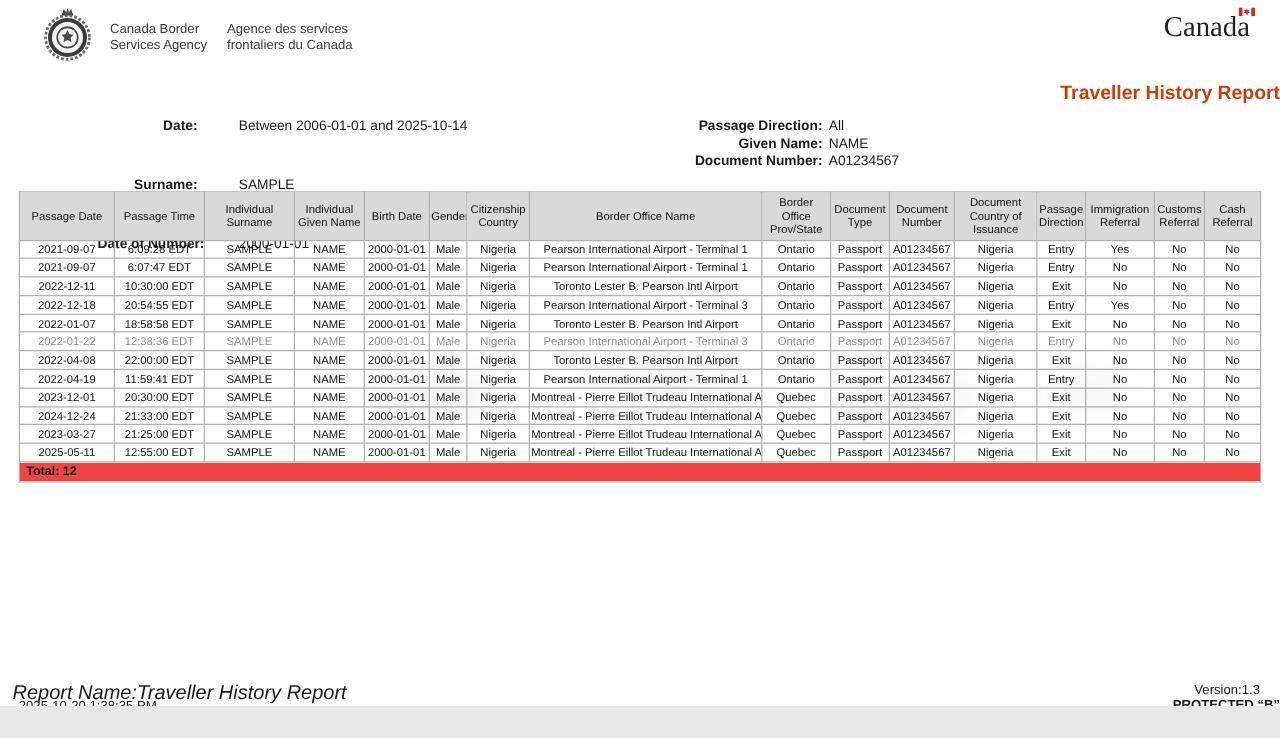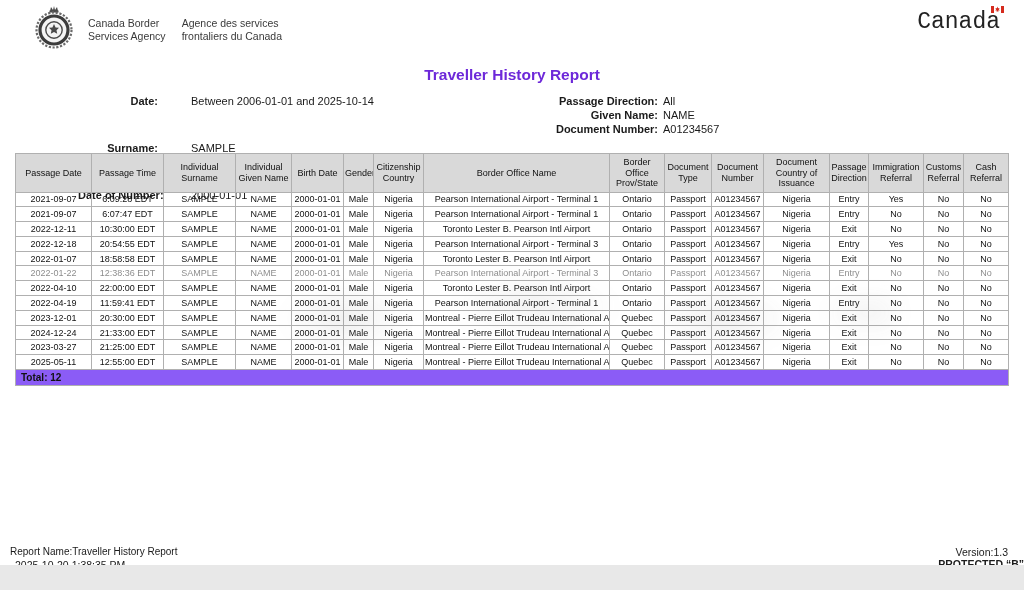--- a/index.html
+++ b/index.html
@@ -4,61 +4,61 @@
 <style>
   html,body{margin:0;padding:0;background:#e8e8e8;}
   .page{position:relative;width:1024px;height:565px;background:#ffffff;
         font-family:"Liberation Sans",sans-serif;color:#1a1a1a;overflow:hidden;margin:0 auto;}
 
   
   .crest{position:absolute;left:33px;top:4px;}
   .masthead-text{position:absolute;left:88px;top:17px;display:flex;gap:16px;
                  font-size:10.5px;line-height:13px;color:#3a3a3a;}
   .masthead-block span{display:block;}
-  .wordmark{position:absolute;right:24px;top:9px;font-family:Liberation Mono, monospace;
+  .wordmark{position:absolute;right:24px;top:9px;font-family:Liberation Serif, serif;
             font-size:23px;color:#222;}
   .wordmark .flag{position:absolute;right:-4px;top:-3px;}
 
   
-  .report-title{position:absolute;left:0;top:66px;width:100%;text-align:center;
-                font-size:15.5px;font-weight:700;color:#6d28d9;}
+  .report-title{position:absolute;left:0;top:66px;width:100%;text-align:right;
+                font-size:15.5px;font-weight:700;color:#c2410c;}
 
   
   .criteria-left{position:absolute;left:78px;top:95px;}
   .criteria-right{position:absolute;left:538px;top:95px;}
   .crit-grid{display:grid;column-gap:5px;font-size:11px;line-height:13.8px;}
   .criteria-left .crit-grid{grid-template-columns:80px auto;gap:33px;}
   .criteria-right .crit-grid{grid-template-columns:120px auto;}
   .crit-label{font-weight:700;text-align:right;white-space:nowrap;}
   .crit-value{text-align:left;white-space:nowrap;}
 
   
   .report-table{position:absolute;left:15px;top:153px;border-collapse:collapse;
                 border:1px solid #8f8f8f;table-layout:fixed;width:994px;}
   .report-table th,.report-table td{border:1px solid #b0b0b0;overflow:hidden;}
   .report-table thead th{background:#d9d9d9;font-size:9px;font-weight:400;color:#111;
                          padding:3px 1px;white-space:pre-line;line-height:10.5px;
                          vertical-align:middle;text-align:center;}
   .report-table tbody td{font-size:9px;text-align:center;height:13.8px;padding:0 1px;
                          white-space:nowrap;color:#111;}
   .report-table tbody tr:nth-child(6){opacity:.5;filter:blur(.4px);}
-  .report-table tfoot td{background:#8b5cf6;font-weight:700;font-size:10px;
+  .report-table tfoot td{background:#ef4444;font-weight:700;font-size:10px;
                          text-align:left;padding:2px 5px;color:#111;}
 
   
   .watermark{position:absolute;left:270px;top:250px;width:630px;height:125px;pointer-events:none;
     background:
       radial-gradient(ellipse 95px 48px at 12% 55%, rgba(110,110,110,.20), transparent 70%),
       radial-gradient(ellipse 125px 52px at 42% 45%, rgba(110,110,110,.16), transparent 70%),
       radial-gradient(ellipse 105px 48px at 72% 55%, rgba(110,110,110,.18), transparent 70%),
       radial-gradient(ellipse 70px 40px at 95% 50%, rgba(110,110,110,.14), transparent 70%);
     filter:blur(9px);opacity:.55;}
 
   
-  .footer-report-name{position:absolute;left:10px;top:546px;font-size:10px;}
+  .footer-report-name{position:absolute;left:10px;top:546px;font-size:16px;font-style:italic;}
   .footer-generated{position:absolute;left:15px;top:559px;font-size:10.5px;}
   .footer-version{position:absolute;right:16px;top:546px;font-size:10.5px;text-align:right;}
   .footer-classification{position:absolute;right:0;top:558px;font-size:10.5px;
                          font-weight:700;text-align:right;}
   .footer-page{position:absolute;left:0;top:572px;width:100%;text-align:right;font-size:10.5px;}
 </style>
 </head>
 <body>
 
 <div class="page">
@@ -269,21 +269,21 @@
           <td>Ontario</td>
           <td>Passport</td>
           <td>A01234567</td>
           <td>Nigeria</td>
           <td>Entry</td>
           <td>No</td>
           <td>No</td>
           <td>No</td>
         </tr>
         <tr>
-          <td>2022-04-10</td>
+          <td>2022-04-08</td>
           <td>22:00:00 EDT</td>
           <td>SAMPLE</td>
           <td>NAME</td>
           <td>2000-01-01</td>
           <td>Male</td>
           <td>Nigeria</td>
           <td>Toronto Lester B. Pearson Intl Airport</td>
           <td>Ontario</td>
           <td>Passport</td>
           <td>A01234567</td>

